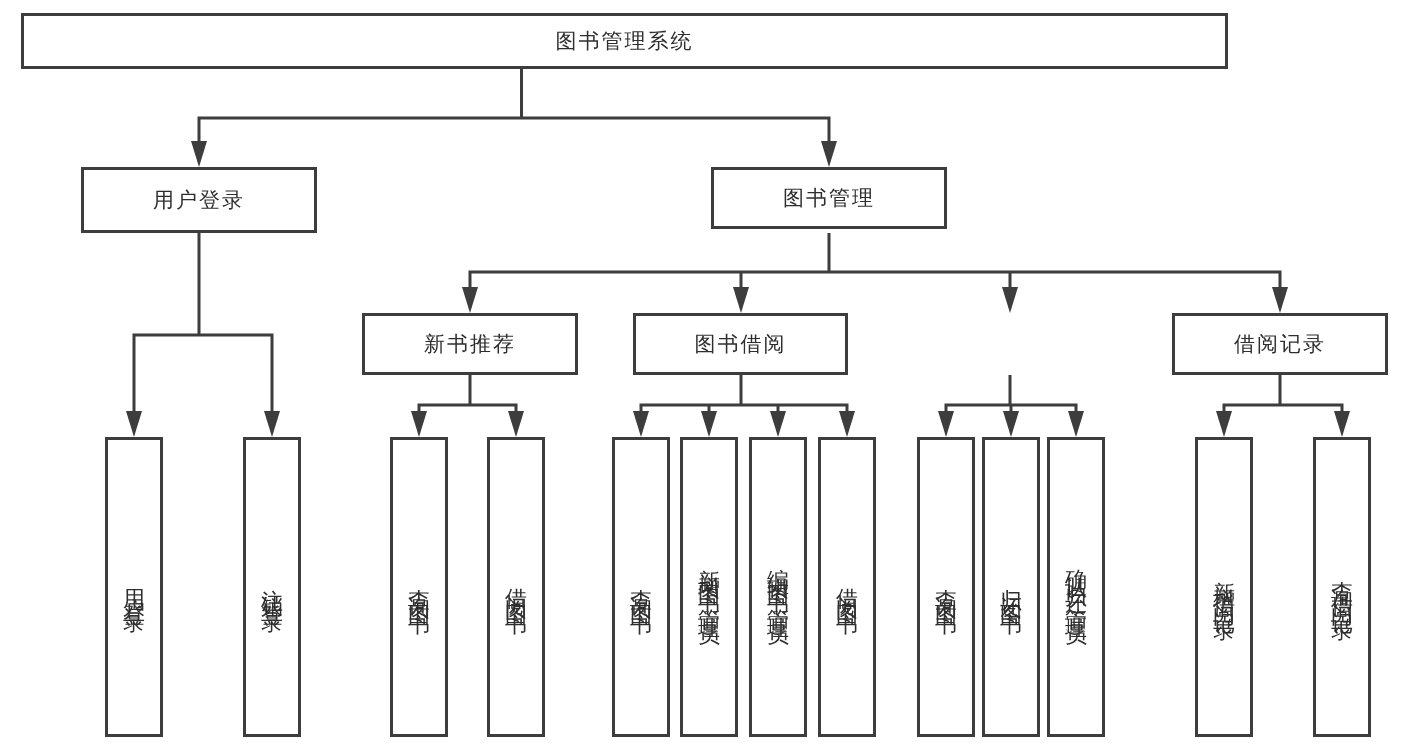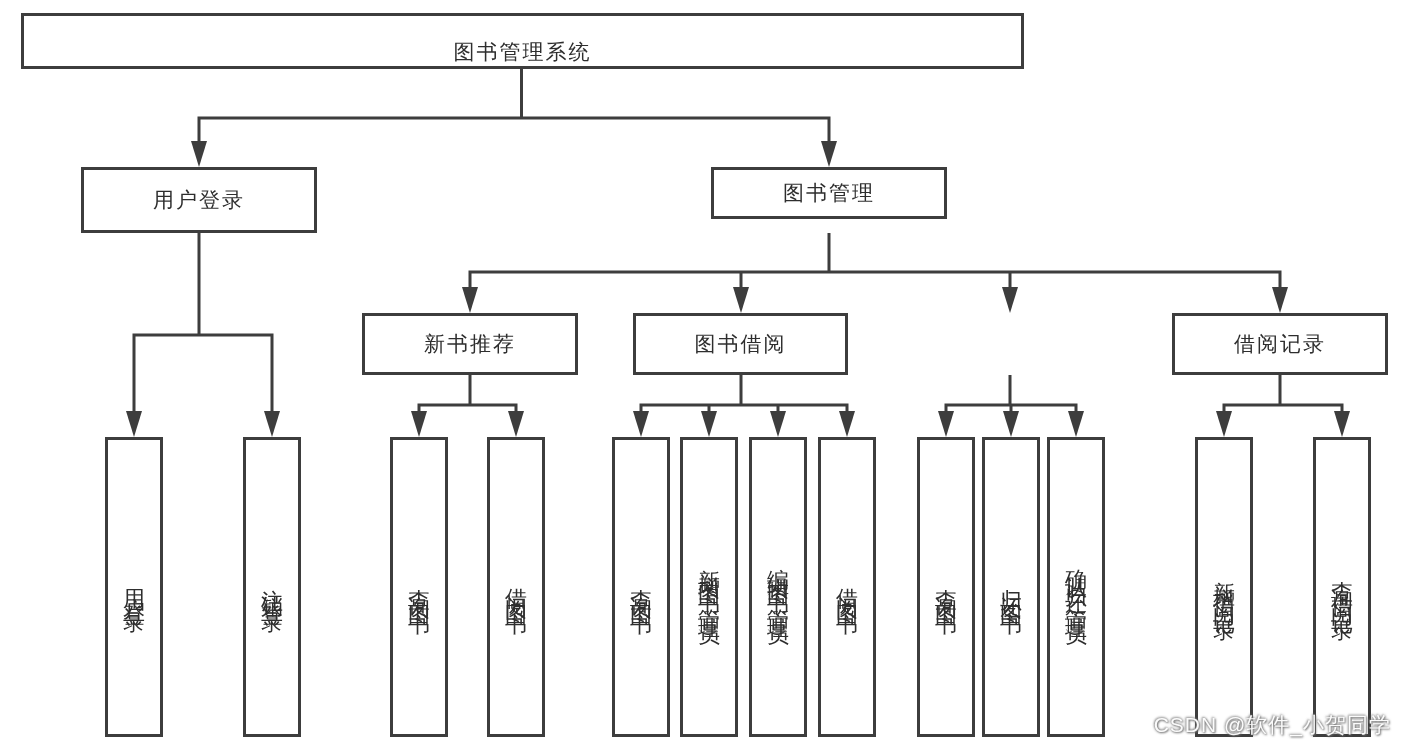--- a/index.html
+++ b/index.html
@@ -110,28 +110,28 @@
 
       <polygon points="938,411 954,411 946,437"></polygon>
       <polygon points="1003,411 1019,411 1011,437"></polygon>
       <polygon points="1068,411 1084,411 1076,437"></polygon>
 
       <polygon points="1216,411 1232,411 1224,437"></polygon>
       <polygon points="1334,411 1350,411 1342,437"></polygon>
     </g>
   </svg>
 
-  <div class="node h-node" style="left:21px; top:13px; width:1003px; height:56px;align-items:flex-end;">
+  <div class="node h-node" style="left:21px; top:13px; width:1207px; height:56px;">
     <span>图书管理系统</span>
   </div>
 
   <div class="node h-node" style="left:81px; top:167px; width:236px; height:66px;">
     <span>用户登录</span>
   </div>
-  <div class="node h-node" style="left:711px; top:167px; width:236px; height:52px;">
+  <div class="node h-node" style="left:711px; top:167px; width:236px; height:62px;">
     <span>图书管理</span>
   </div>
 
   <div class="node h-node" style="left:633px; top:313px; width:215px; height:62px;">
     <span>图书借阅</span>
   </div>
   <div class="node h-node" style="left:362px; top:313px; width:216px; height:62px;">
     <span>新书推荐</span>
   </div>
   <div class="node h-node" style="left:1172px; top:313px; width:216px; height:62px;">
@@ -175,15 +175,14 @@
     <span class="v-label">确认归还（管理员）</span>
   </div>
 
   <div class="node v-node" style="left:1195px;">
     <span class="v-label">新增借阅记录</span>
   </div>
   <div class="node v-node" style="left:1313px;">
     <span class="v-label">查询借阅记录</span>
   </div>
 
-  <div class="watermark">CSDN @软件_小贺同学</div>
 
 </div>
 
 </body></html>

